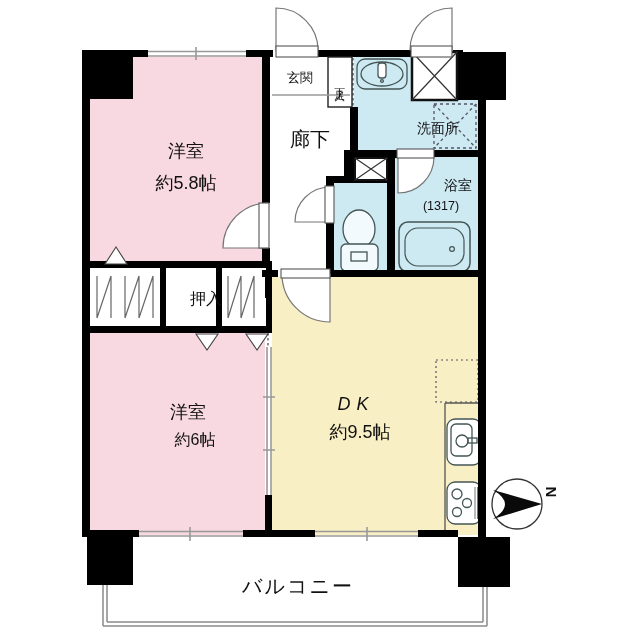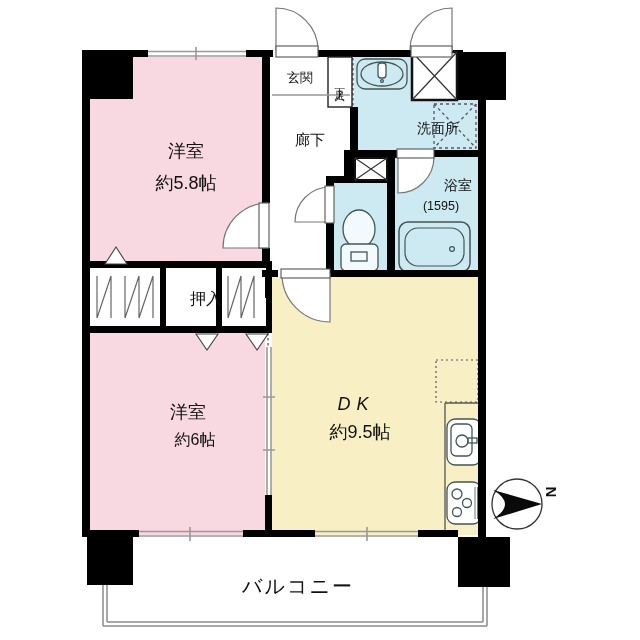--- a/index.html
+++ b/index.html
@@ -163,24 +163,24 @@
     <circle cx="517" cy="504" r="25" fill="#fff" stroke="#333" stroke-width="1.3"></circle>
     <path d="M493,490 Q517,504 493,519 L542,504 Z" fill="#0a0a0a"></path>
   </g>
 </svg>
 
   <div class="lbl" style="left:186px;top:151px;font-size:18px;">洋室</div>
   <div class="lbl" style="left:186px;top:183px;font-size:18px;">約5.8帖</div>
 
   <div class="lbl" style="left:300px;top:77px;font-size:13px;">玄関</div>
   <div class="lbl vert" style="left:340px;top:82px;font-size:10.5px;">下足入</div>
-  <div class="lbl" style="left:310px;top:139px;font-size:15px;">廊下</div>
+  <div class="lbl" style="left:310px;top:139px;font-size:20px;">廊下</div>
   <div class="lbl" style="left:398px;top:128px;font-size:14px;margin-left:40px;">洗面所</div>
   <div class="lbl" style="left:441px;top:185px;font-size:14px;margin-left:17px;">浴室</div>
-  <div class="lbl" style="left:441px;top:206px;font-size:12.5px;">(1595)</div>
+  <div class="lbl" style="left:441px;top:206px;font-size:12.5px;">(1317)</div>
   <div class="lbl" style="left:206px;top:299px;font-size:16px;">押入</div>
 
   <div class="lbl" style="left:188px;top:412px;font-size:18px;">洋室</div>
   <div class="lbl" style="left:195px;top:440px;font-size:16px;">約6帖</div>
 
   <div class="lbl" style="left:356px;top:404px;font-size:18px;letter-spacing:6px;font-style:italic;">DK</div>
   <div class="lbl" style="left:360px;top:432px;font-size:18px;">約9.5帖</div>
 
   <div class="lbl" style="left:298px;top:586px;font-size:20px;letter-spacing:2px;">バルコニー</div>
   <div class="lbl north" style="left:551px;top:492px;font-size:15px;">N</div>

